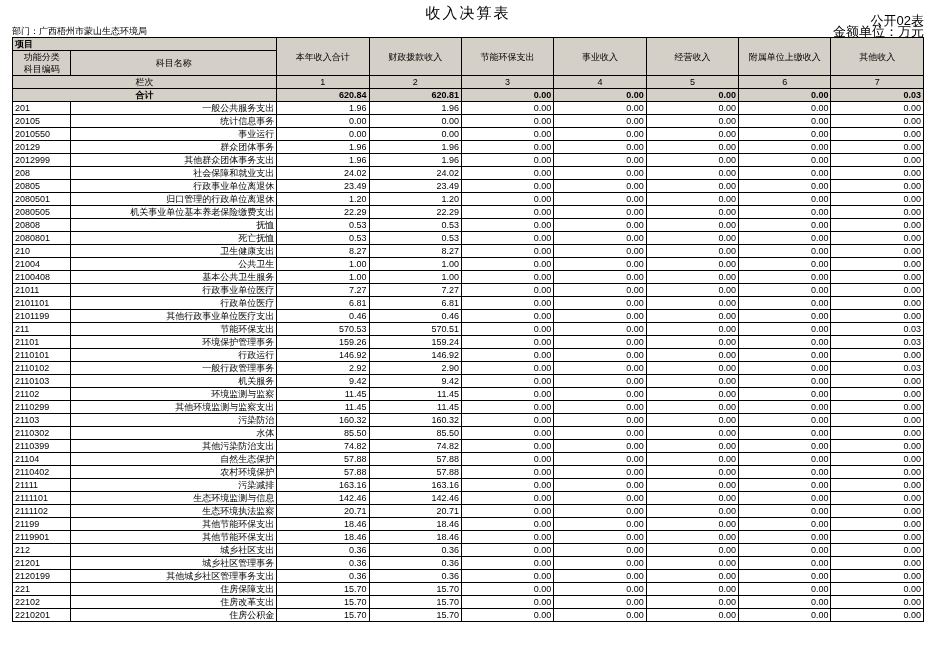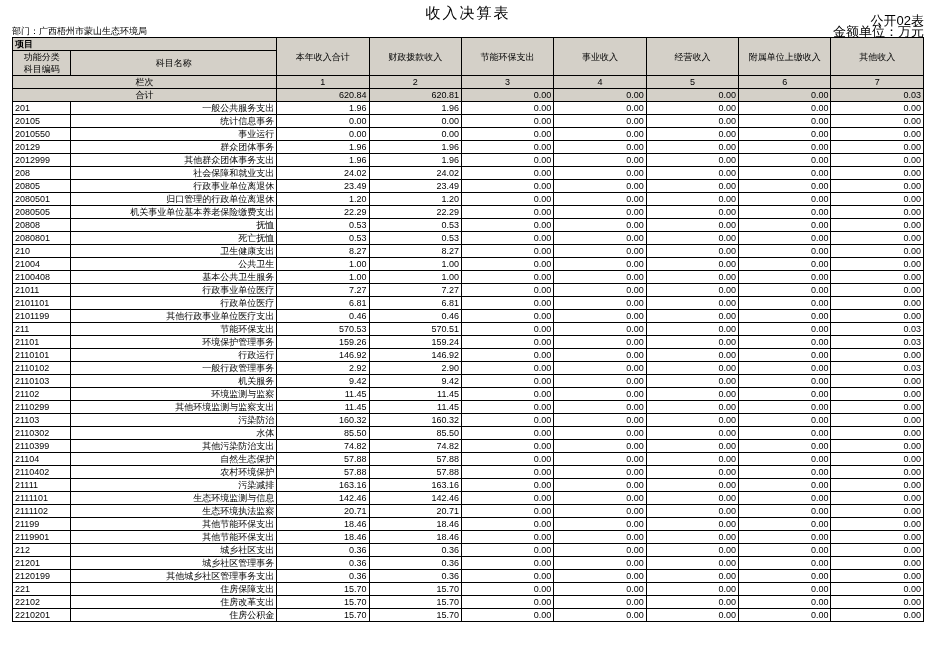--- a/index.html
+++ b/index.html
@@ -78,21 +78,21 @@
   }
   .code {
     text-align: left;
     padding-left: 3px;
   }
   .name {
     text-align: right;
     font-family: Liberation Serif, serif;
   }
   .total-row td {
-    font-weight: normal;
+    font-weight: bold;
     background: #d4d0c8;
   }
   .total-label {
     text-align: center;
     font-weight: bold;
   }
   .colnum td {
     background: #d4d0c8;
     text-align: center;
   }

